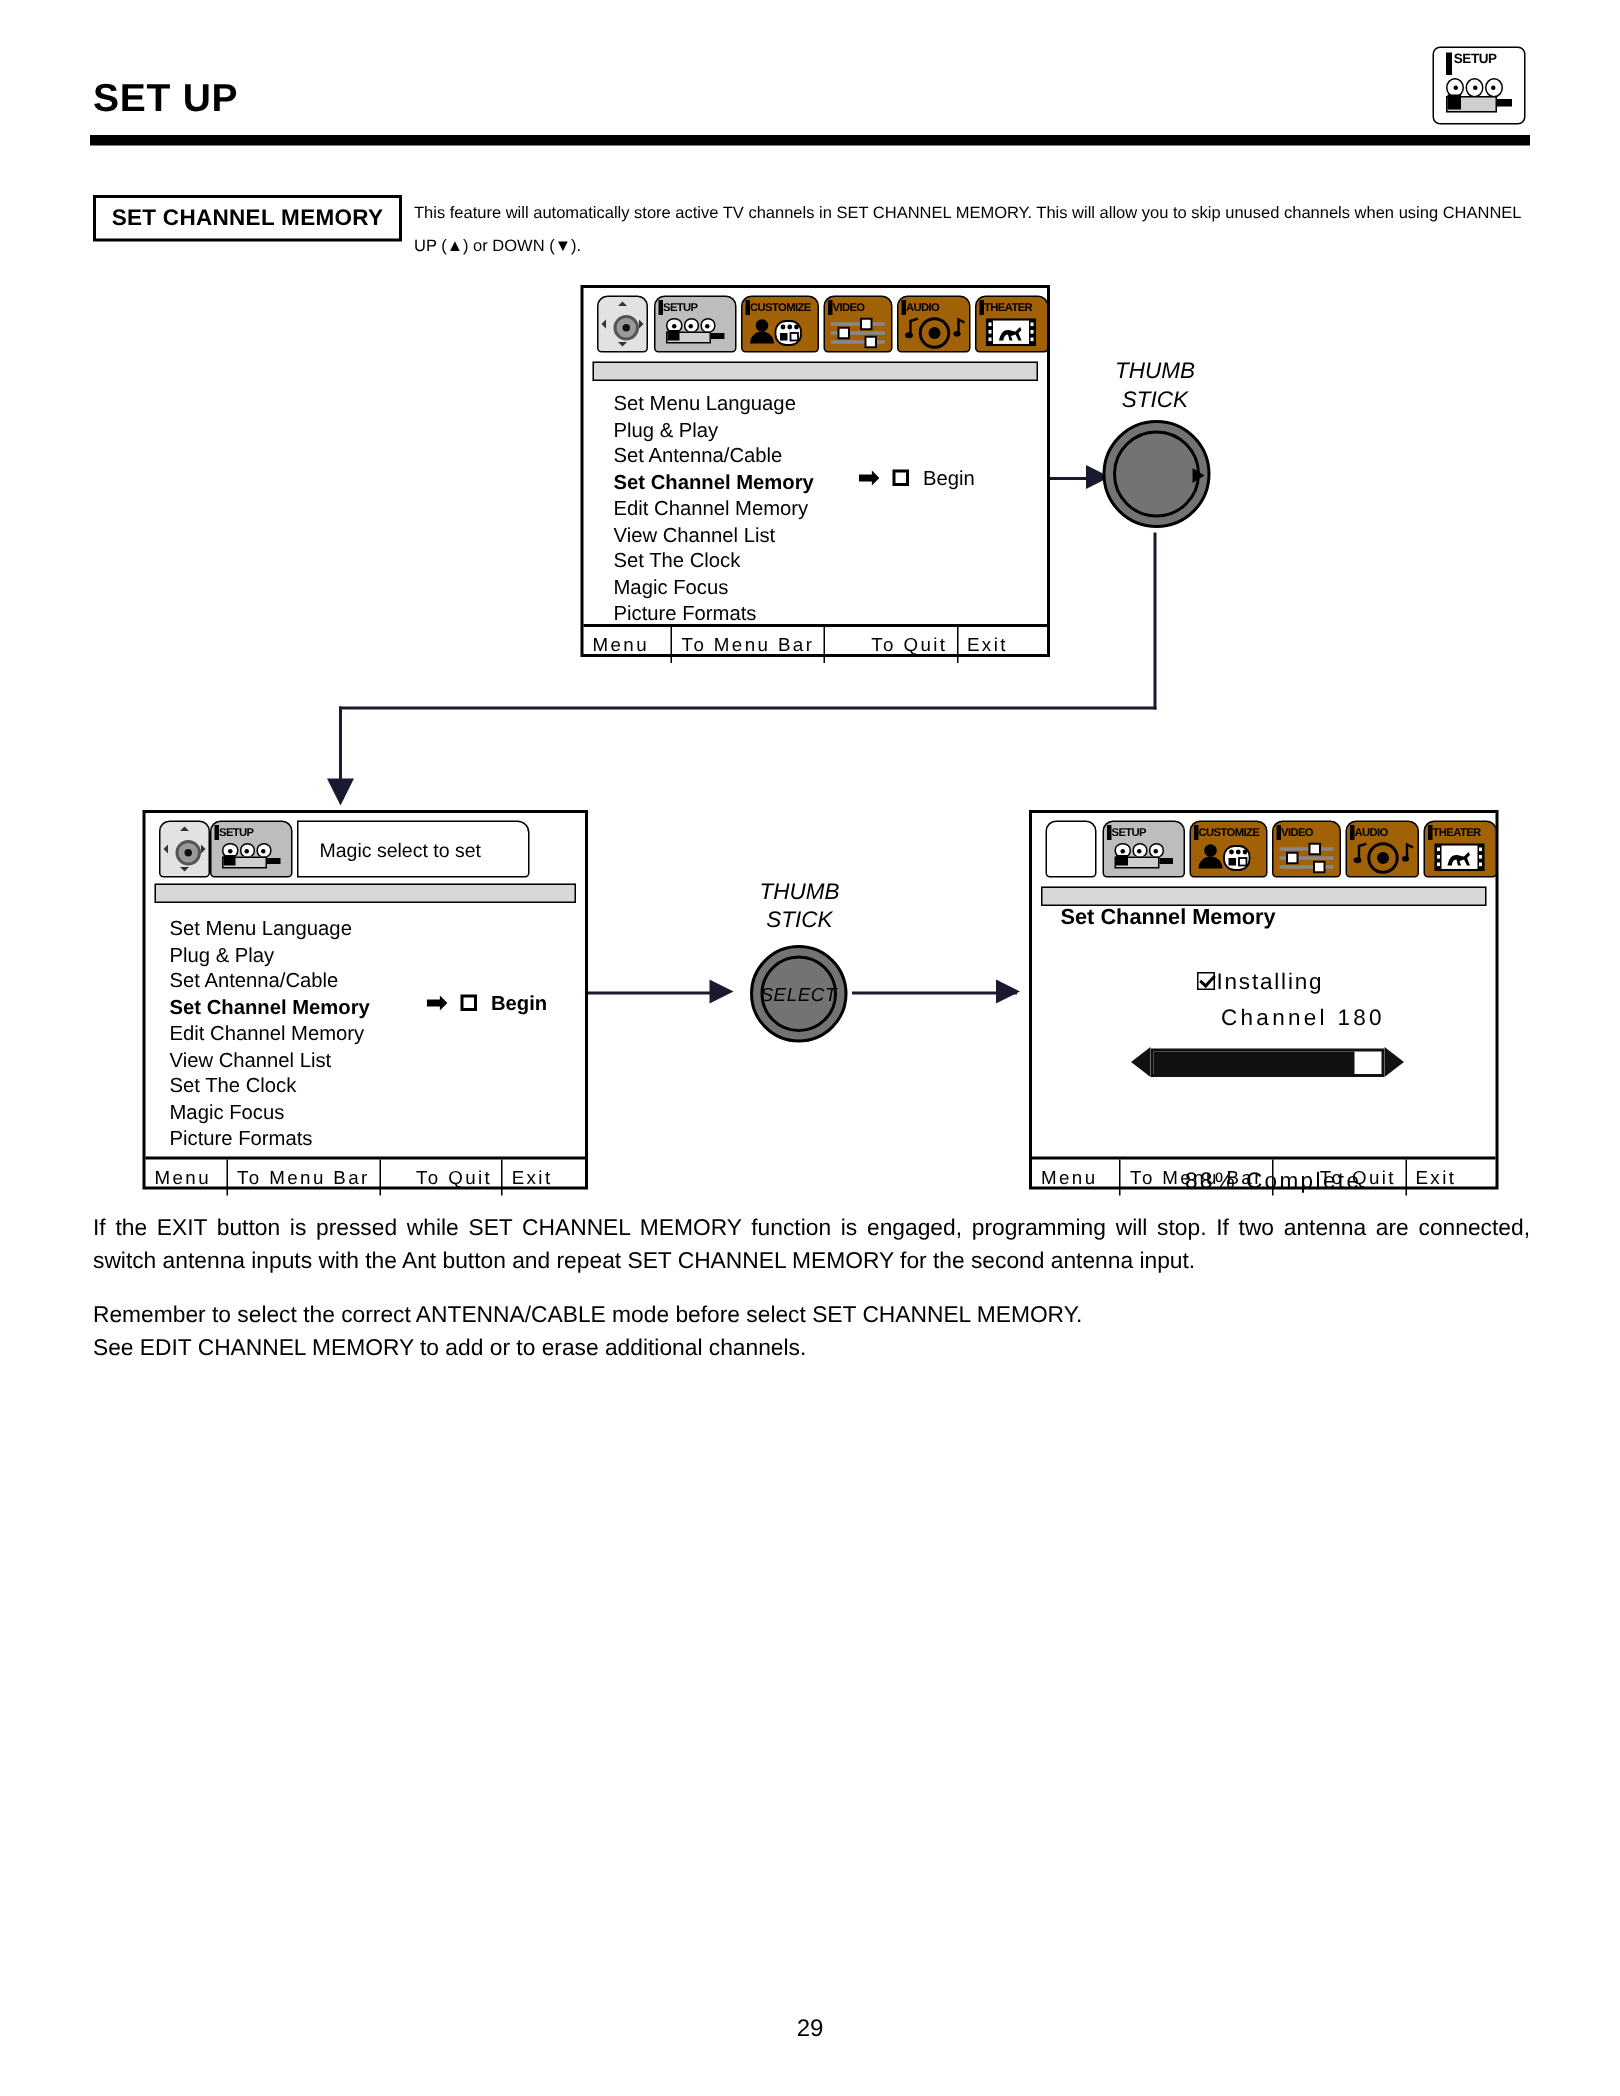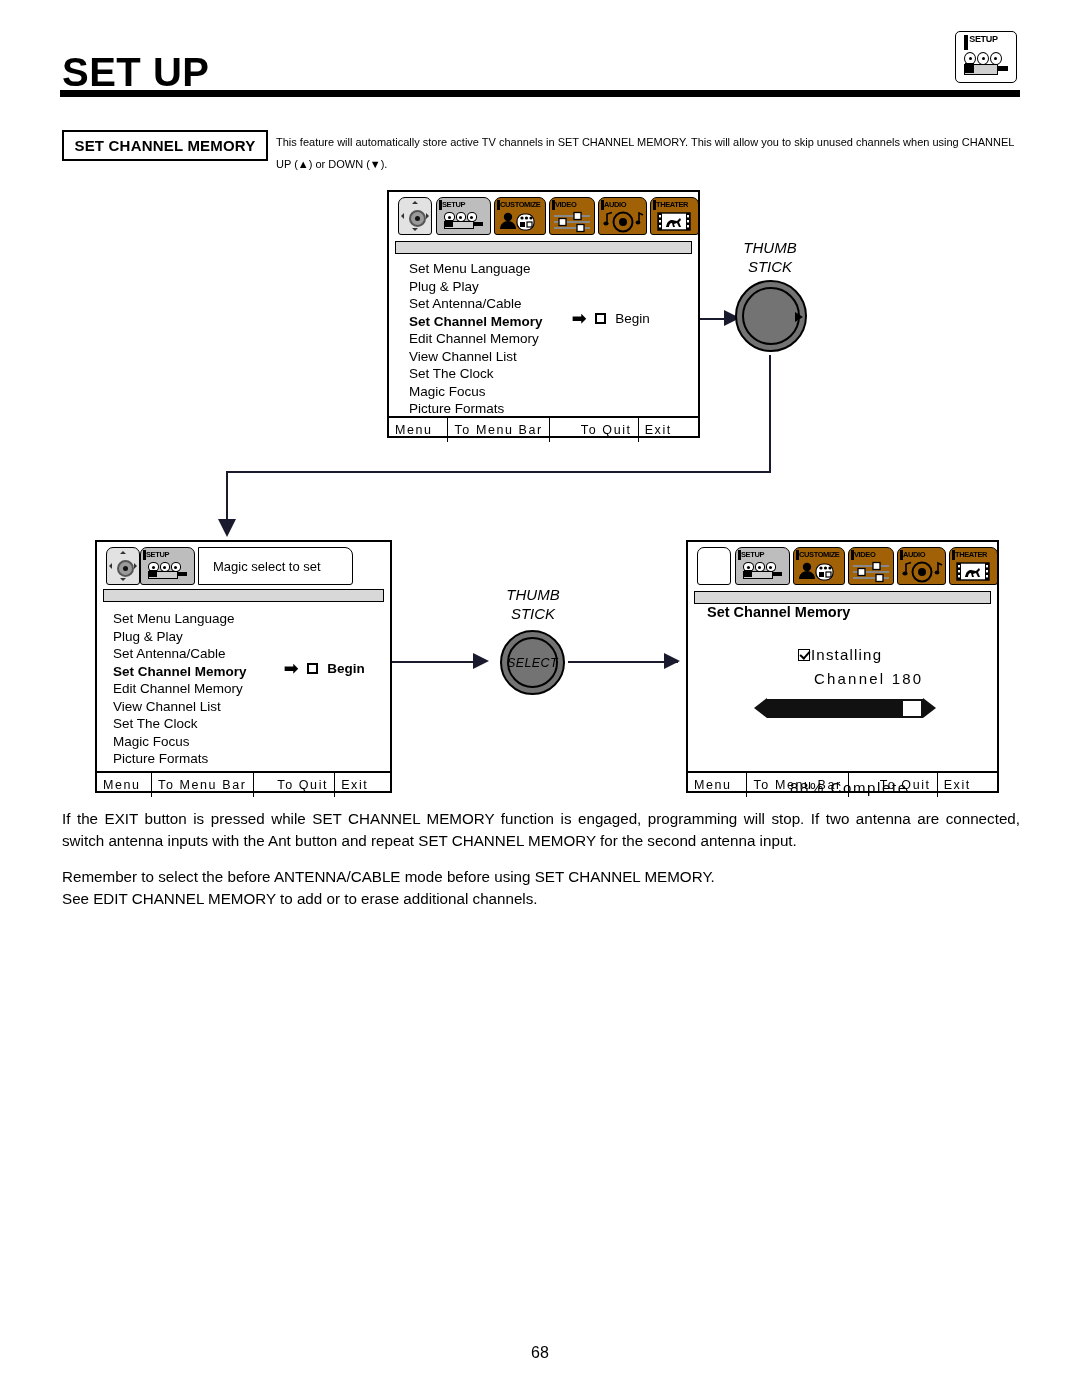--- a/index.html
+++ b/index.html
@@ -14,21 +14,21 @@
     font-family: "Liberation Sans", sans-serif;
     color: #000;
     overflow: hidden;
   }
 
   
   #page-title {
     position: absolute;
     left: 62px;
     top: 50px;
-    font-size: 40px;
+    font-size: 26px;
     font-weight: bold;
     letter-spacing: 0.5px;
   }
   #header-rule {
     position: absolute;
     left: 60px;
     top: 90px;
     width: 960px;
     height: 7px;
     background: #000;
@@ -736,16 +736,16 @@
 
   <div class="screen-footer">
     <div class="seg seg-menu">Menu</div>
     <div class="seg seg-bar">To Menu Bar</div>
     <div class="seg seg-quit">To Quit</div>
     <div class="seg seg-exit">Exit</div>
   </div>
 </div>
 
 <div class="body-para" style="left:62px; top:808px; width:958px;">If the EXIT button is pressed while SET CHANNEL MEMORY function is engaged, programming will stop.  If two antenna are connected, switch antenna inputs with the Ant button and repeat SET CHANNEL MEMORY for the second antenna input.</div>
-<div class="body-para" style="left:62px; top:866px; width:958px; text-align:left;">Remember to select the before ANTENNA/CABLE mode before using SET CHANNEL MEMORY.</div>
+<div class="body-para" style="left:62px; top:866px; width:958px; text-align:left;">Remember to select the correct ANTENNA/CABLE mode before select SET CHANNEL MEMORY.</div>
 <div class="body-para" style="left:62px; top:888px; width:958px; text-align:left;">See EDIT CHANNEL MEMORY to add or to erase additional channels.</div>
 
-<div id="page-number">68</div>
+<div id="page-number">29</div>
 
 </body></html>

